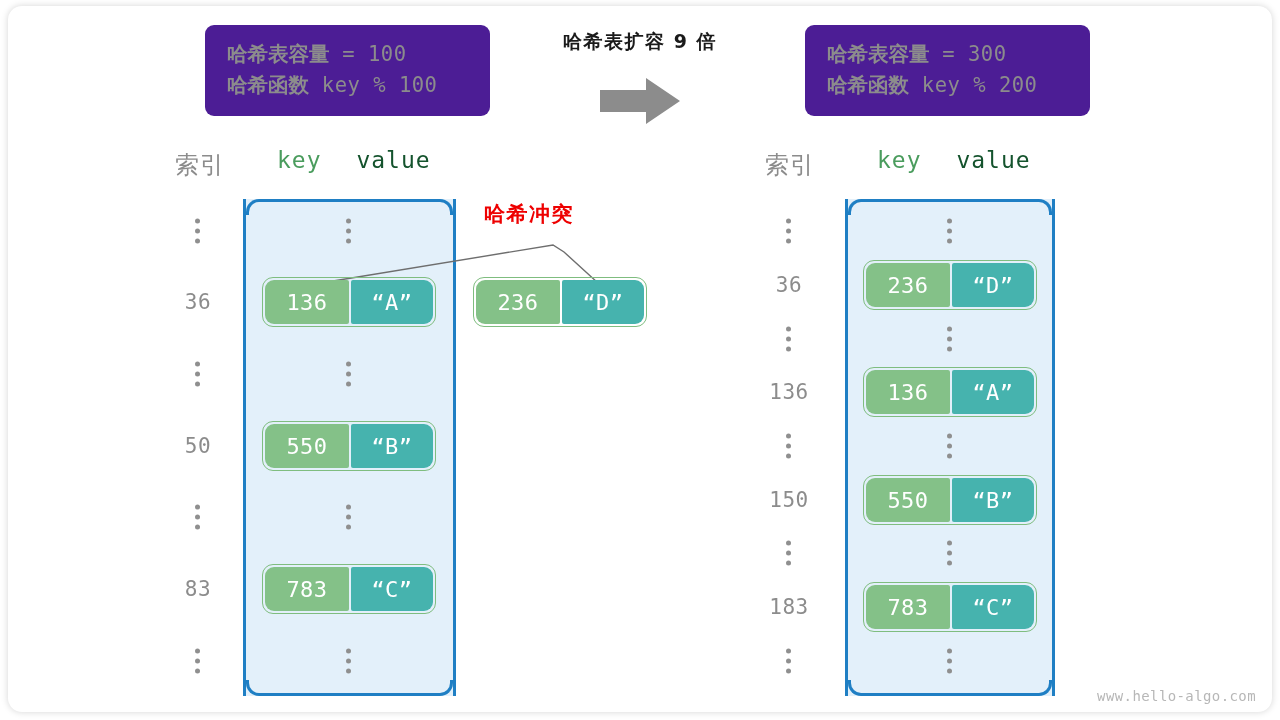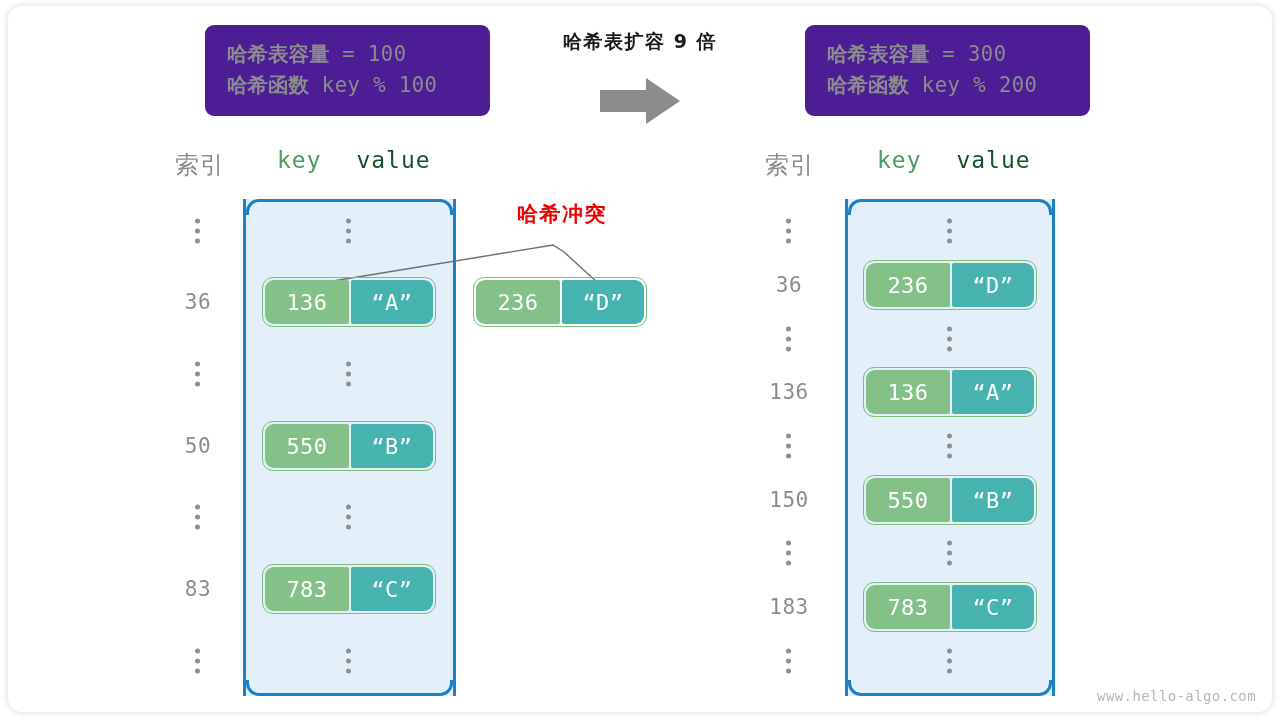--- a/index.html
+++ b/index.html
@@ -176,21 +176,21 @@
   }
   .pair .cell.v {
     background: #46b3ae;
     border-radius: 2px 9px 9px 2px;
     margin-left: 2px;
   }
 
   
   #collision-label {
     position: absolute;
-    left: 517px;
+    left: 484px;
     top: 200px;
     font-size: 21px;
     font-weight: bold;
     color: #ee0000;
     letter-spacing: 1.5px;
     white-space: nowrap;
     font-family: Liberation Mono, monospace;
   }
   #connector-svg {
     position: absolute;

